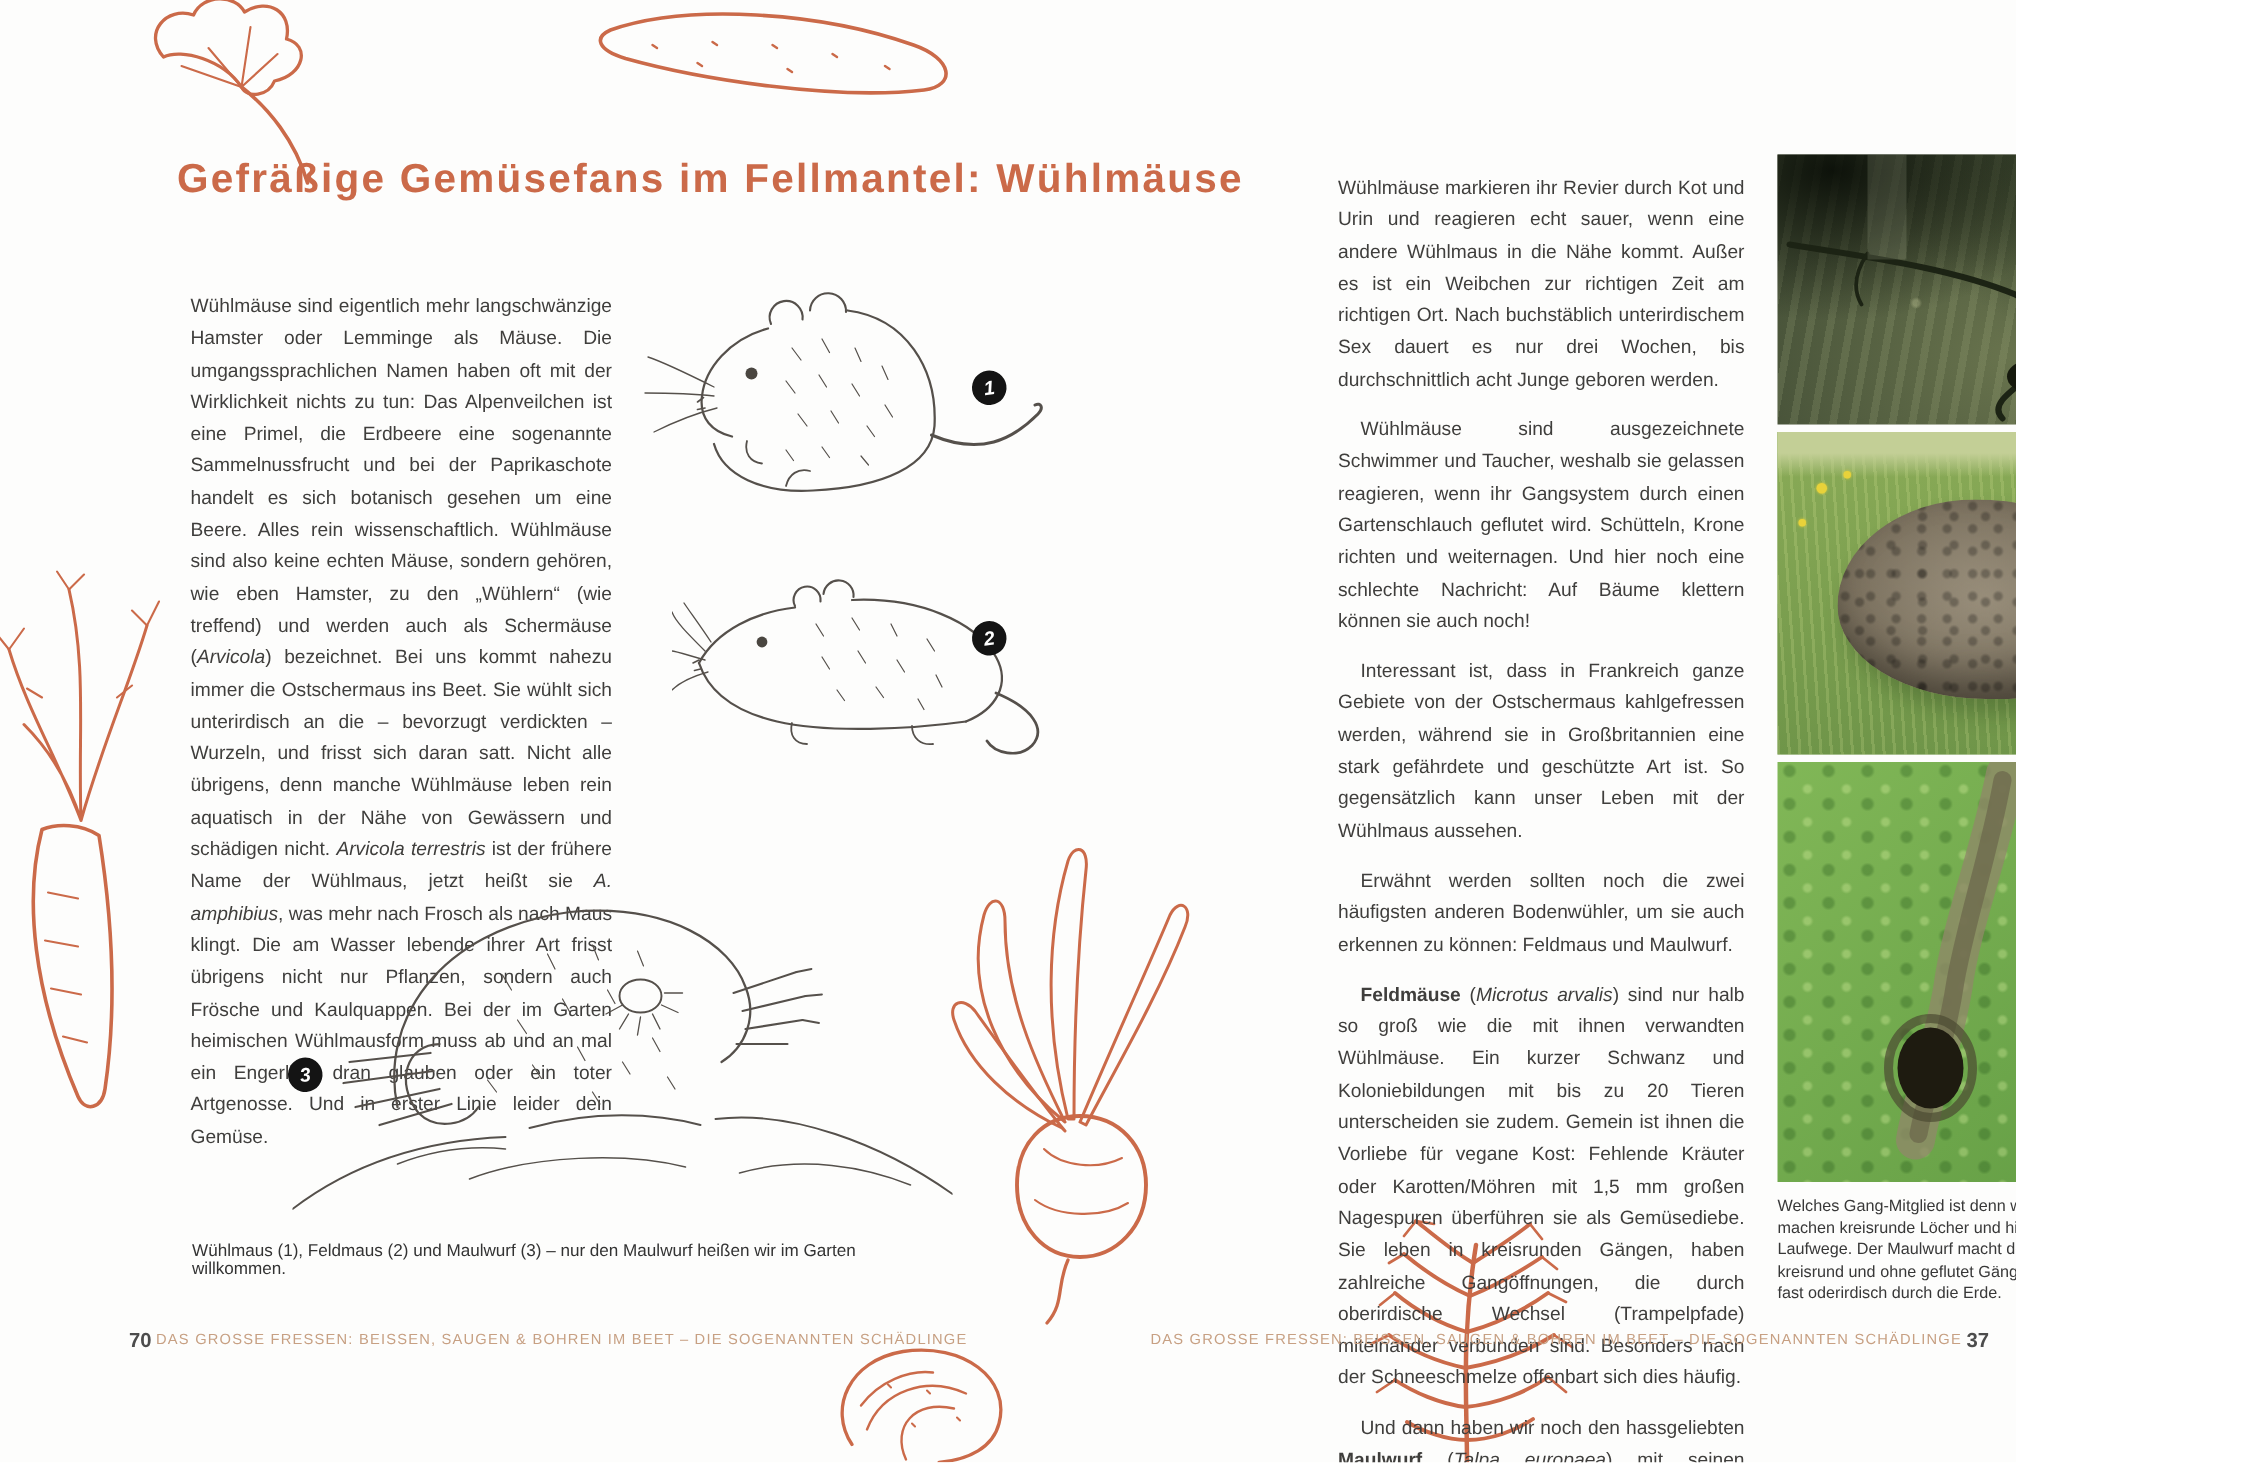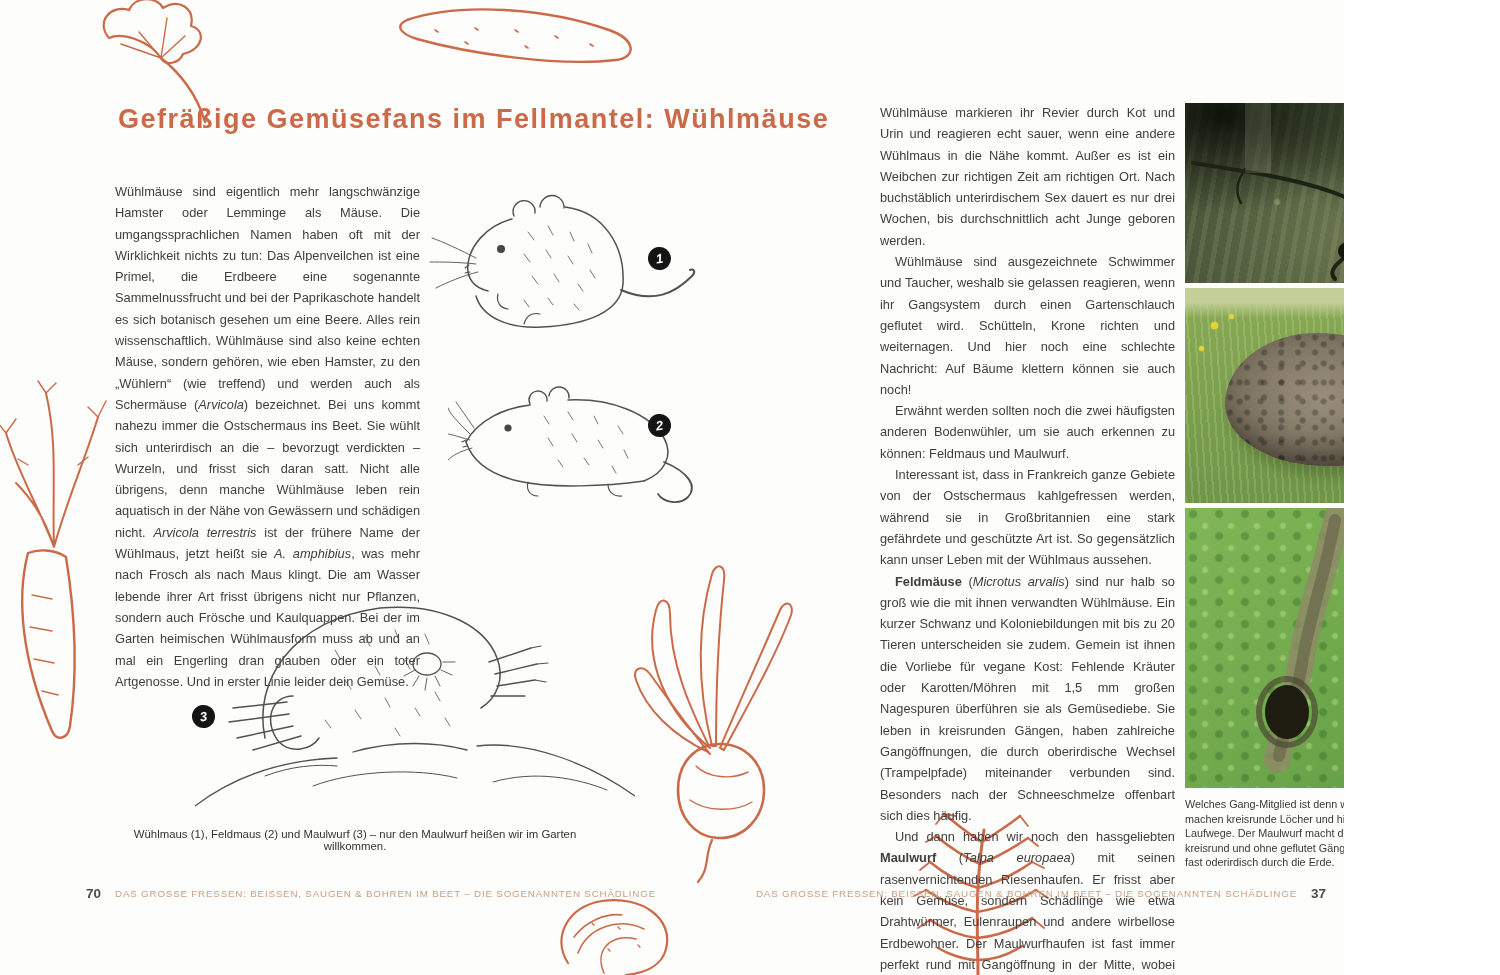--- a/index.html
+++ b/index.html
@@ -2,25 +2,25 @@
 <html style="--accent: #cb6a49; --tan: #c7a083;"><head>
 <meta charset="utf-8">
 <style>
   html,body{margin:0;padding:0;background:#ffffff;}
   .spread{position:relative;width:1344px;height:975px;background:#fdfdfc;overflow:hidden;
           font-family:"Liberation Sans",sans-serif;color:#3f3e3c;}
   .abs{position:absolute;}
   .title{position:absolute;left:118px;top:104px;margin:0;font-size:27px;font-weight:bold;
          letter-spacing:1.5px;color:var(--accent,#cb6a49);white-space:nowrap;}
   .bodytext{font-size:12.8px;line-height:21.3px;text-align:justify;color:#3f3e3c;}
-  .bodytext p{margin:0;}
+  .bodytext p{margin:12px;}
   .indent{text-indent:15px;}
-  .caption-l{position:absolute;left:115px;top:828px;width:480px;font-size:11.4px;color:#333;text-align:center;}
+  .caption-l{position:absolute;left:128px;top:828px;width:480px;font-size:11.4px;color:#333;}
   .caption-r{position:absolute;left:1185px;top:797px;width:305px;font-size:10.8px;line-height:14.6px;color:#383838;}
-  .footer{position:absolute;top:886px;display:flex;align-items:center;gap:14px;}
+  .footer{position:absolute;top:886px;display:flex;align-items:center;gap:3px;}
   .pagenum{font-size:13.5px;font-weight:bold;color:#4c4c4c;}
   .runtitle{font-size:9.8px;letter-spacing:.8px;color:var(--tan,#c7a083);text-align:right;}
   .badge{position:absolute;width:23px;height:23px;border-radius:50%;background:#141414;color:#fff;
          display:flex;align-items:center;justify-content:center;font-size:13px;font-weight:bold;
          font-style:italic;transform:rotate(-8deg);}
   .sketch path,.sketch circle,.sketch ellipse{stroke:var(--accent,#cb6a49);fill:none;
          stroke-linecap:round;stroke-linejoin:round;}
   .ink path,.ink circle,.ink ellipse{stroke:#55504b;fill:none;stroke-linecap:round;stroke-linejoin:round;}
   .ink .fill{fill:#4a4640;stroke:none;}
   .photo{position:absolute;left:1185px;width:308px;overflow:hidden;}
@@ -155,22 +155,22 @@
   <div class="caption-l">Wühlmaus (1), Feldmaus (2) und Maulwurf (3) – nur den Maulwurf heißen wir im Garten willkommen.</div>
 
   <div class="footer" style="left:86px;">
     <span class="pagenum">70</span>
     <span class="runtitle">DAS GROSSE FRESSEN: BEISSEN, SAUGEN &amp; BOHREN IM BEET – DIE SOGENANNTEN SCHÄDLINGE</span>
   </div>
 
   <div class="abs bodytext" style="left:880px;top:102px;width:295px;">
     <p><span>Wühlmäuse markieren ihr Revier durch Kot und Urin und reagieren echt sauer, wenn eine andere Wühlmaus in die Nähe kommt. Außer es ist ein Weibchen zur richtigen Zeit am richtigen Ort. Nach buchstäblich unterirdischem Sex dauert es nur drei Wochen, bis durchschnittlich acht Junge geboren werden.</span></p>
     <p class="indent"><span>Wühlmäuse sind ausgezeichnete Schwimmer und Taucher, weshalb sie gelassen reagieren, wenn ihr Gangsystem durch einen Gartenschlauch geflutet wird. Schütteln, Krone richten und weiternagen. Und hier noch eine schlechte Nachricht: Auf Bäume klettern können sie auch noch!</span></p>
+    <p class="indent"><span>Interessant ist, dass in Frankreich ganze Gebiete von der Ostschermaus kahlgefressen werden, während sie in Großbritannien eine stark gefährdete und geschützte Art ist. So gegensätzlich kann unser Leben mit der Wühlmaus aussehen.</span></p>
     <p class="indent"><span>Erwähnt werden sollten noch die zwei häufigsten anderen Bodenwühler, um sie auch erkennen zu können: Feldmaus und Maulwurf.</span></p>
-    <p class="indent"><span>Interessant ist, dass in Frankreich ganze Gebiete von der Ostschermaus kahlgefressen werden, während sie in Großbritannien eine stark gefährdete und geschützte Art ist. So gegensätzlich kann unser Leben mit der Wühlmaus aussehen.</span></p>
     <p class="indent"><span style="font-weight: bold;">Feldmäuse</span><span> (</span><span style="font-style: italic;">Microtus arvalis</span><span>) sind nur halb so groß wie die mit ihnen verwandten Wühlmäuse. Ein kurzer Schwanz und Koloniebildungen mit bis zu 20 Tieren unterscheiden sie zudem. Gemein ist ihnen die Vorliebe für vegane Kost: Fehlende Kräuter oder Karotten/Möhren mit 1,5 mm großen Nagespuren überführen sie als Gemüsediebe. Sie leben in kreisrunden Gängen, haben zahlreiche Gangöffnungen, die durch oberirdische Wechsel (Trampelpfade) miteinander verbunden sind. Besonders nach der Schneeschmelze offenbart sich dies häufig.</span></p>
     <p class="indent"><span>Und dann haben wir noch den hassgeliebten </span><span style="font-weight: bold;">Maulwurf</span><span> (</span><span style="font-style: italic;">Talpa europaea</span><span>) mit seinen rasenvernichtenden Riesenhaufen. Er frisst aber kein Gemüse, sondern Schädlinge wie etwa Drahtwürmer, Eulenraupen und andere wirbellose Erdbewohner. Der Maulwurfhaufen ist fast immer perfekt rund mit Gangöffnung in der Mitte, wobei der Gang im Querschnitt queroval verläuft; wie ein liegendes Ei. Der Wühlmausgang ist hochoval, wie ein stehendes Ei also, wobei beide die Gänge der anderen Art nutzen und sich auch nicht immer an die Theorie vom Ei halten.</span></p>
   </div>
 
   <div class="photo p1">
     <svg width="308" height="180" viewBox="0 0 308 180">
       <g fill="none" stroke="#1c2314" stroke-linecap="round">
         <path d="M8,60 C58,68 118,76 160,94" stroke-width="4"></path>
         <path d="M160,94 C186,106 192,128 168,148" stroke-width="4.5"></path>
         <path d="M160,94 C200,88 240,60 270,38" stroke-width="3.5"></path>

